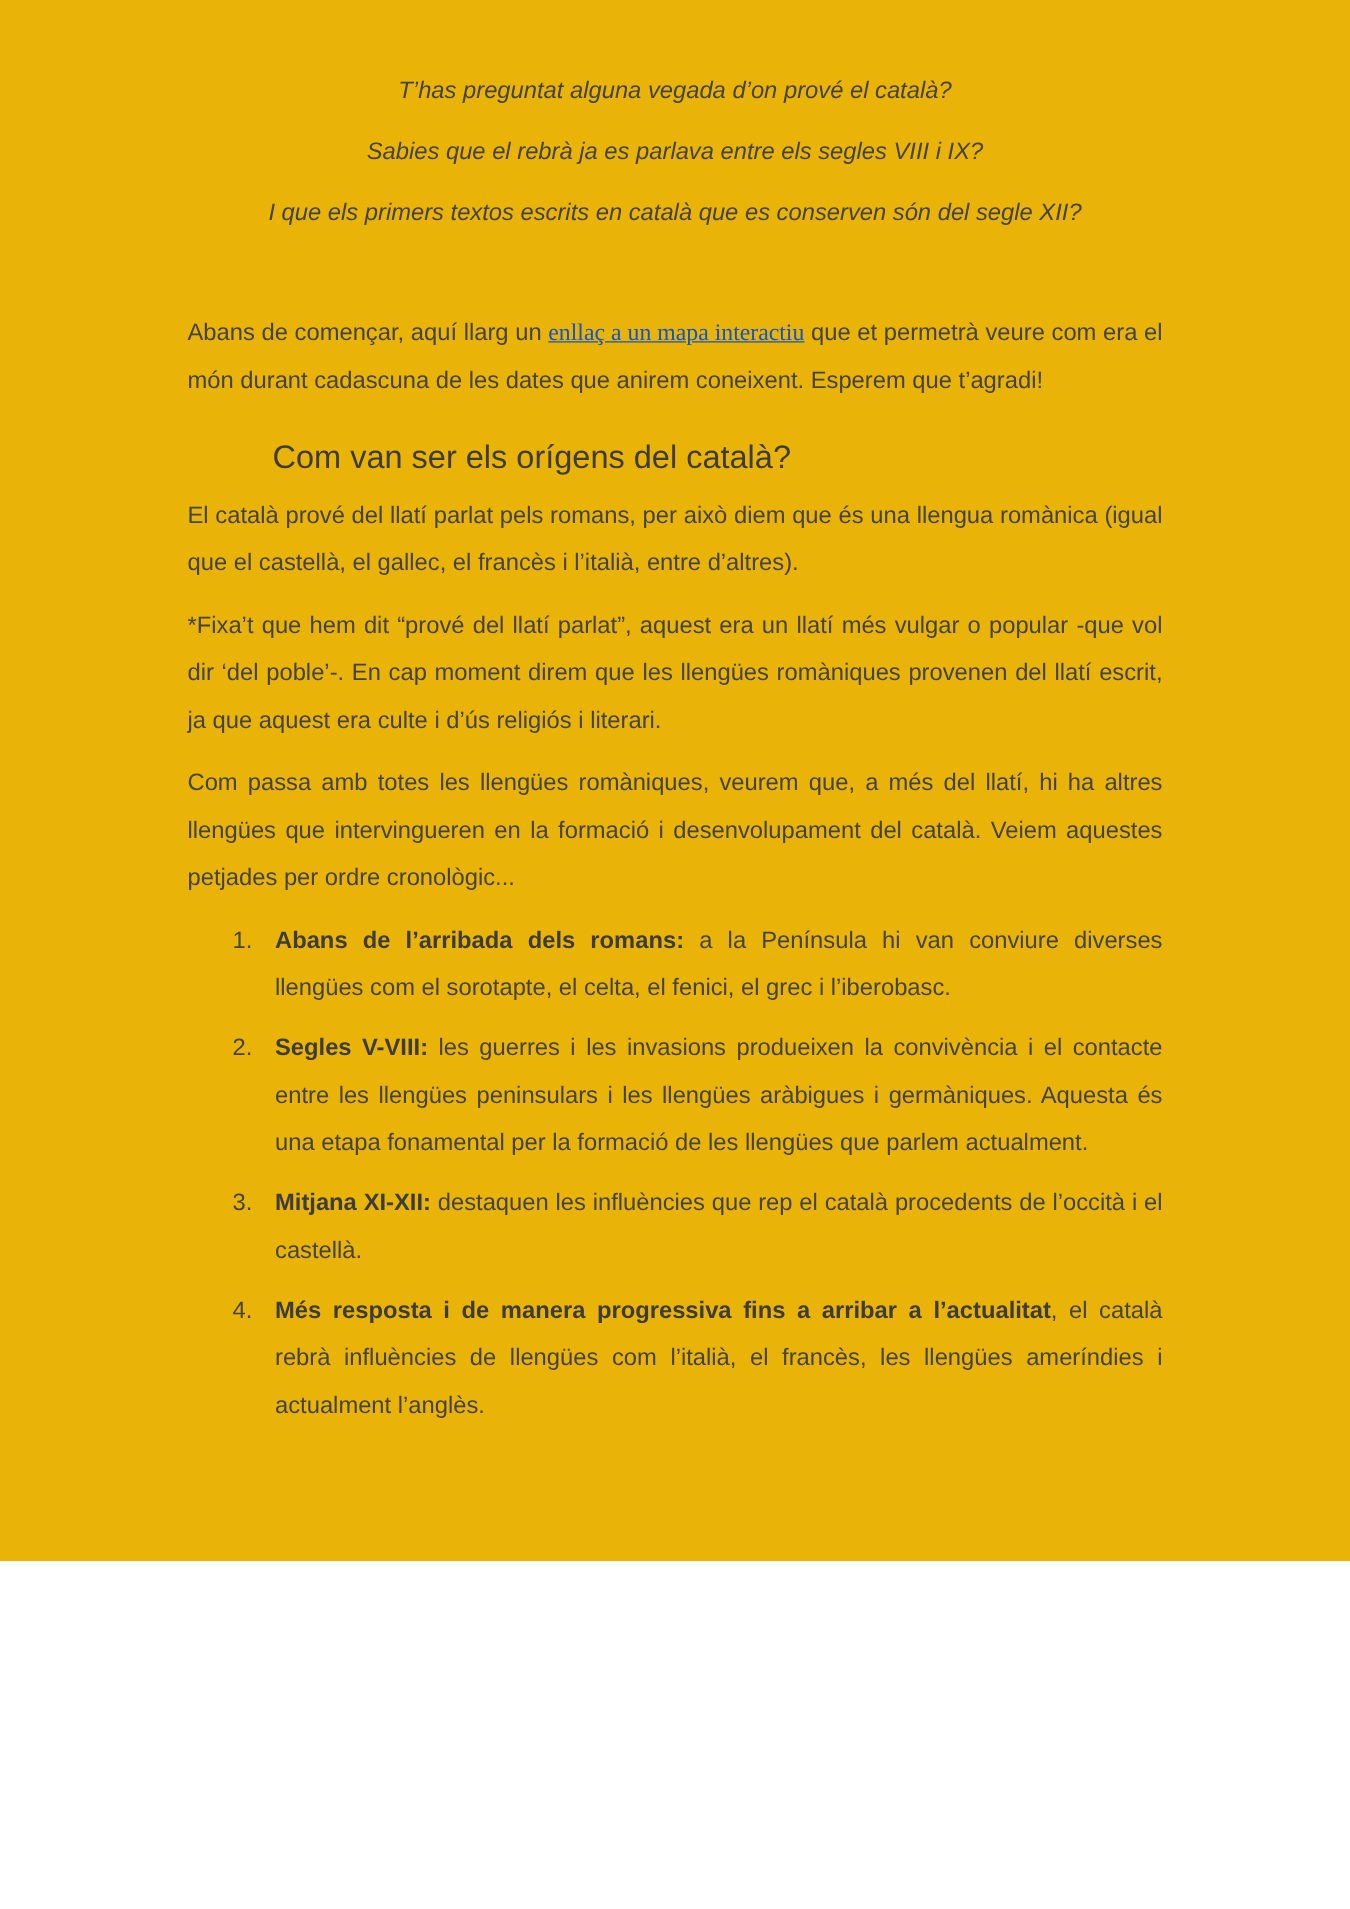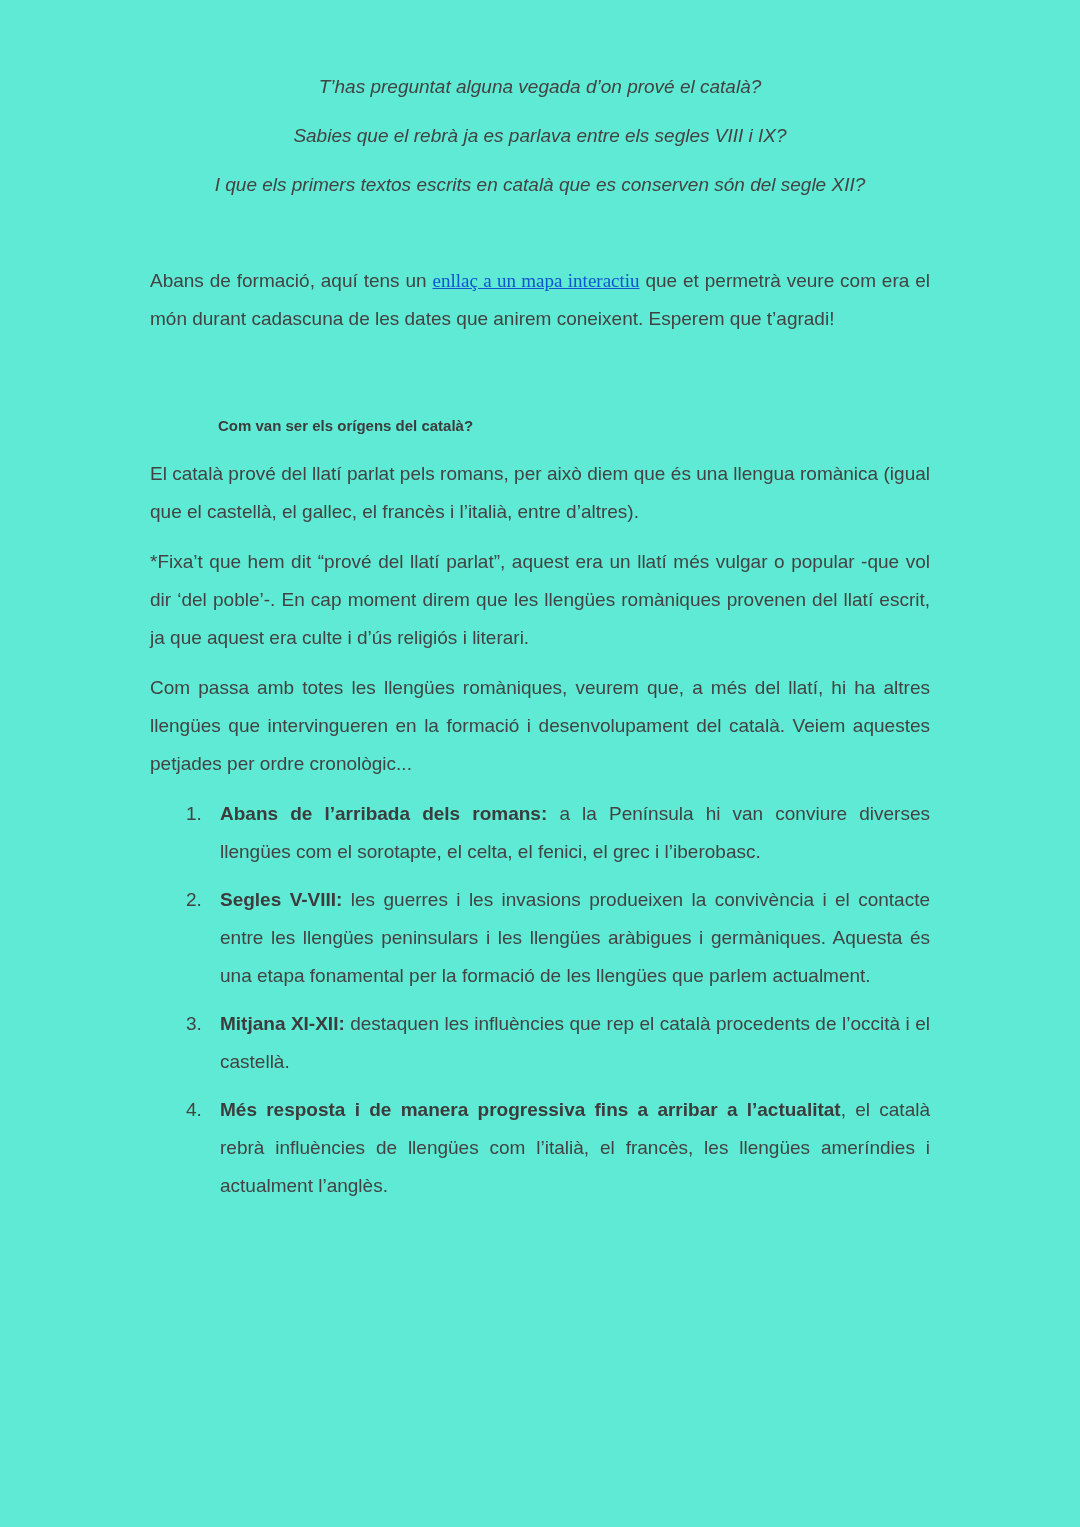--- a/index.html
+++ b/index.html
@@ -1,47 +1,47 @@
 <!DOCTYPE html>
 <html><head>
 <meta charset="utf-8">
 <style>
   * { margin: 0; padding: 0; box-sizing: border-box; }
   html, body { background: #ffffff; }
   .page {
     width: 1080px;
-    height: 1527px;
+    height: 1249px;
     margin: 0 auto;
-    background: #5eead4;
-    padding: 68px 150px 0 150px;
+    background: #eab308;
+    padding: 54px 150px 0 150px;
     font-family: "Liberation Sans", sans-serif;
     font-size: 19px;
     color: #434343;
     overflow: hidden;
   }
   .questions {
     text-align: center;
     font-style: italic;
     margin-bottom: 58px;
   }
   .questions p {
     line-height: 38px;
     margin-bottom: 11px;
   }
   p.body {
     text-align: justify;
     line-height: 38px;
     margin-bottom: 12px;
   }
   .heading {
-    font-size: 15px;
-    font-weight: bold;
+    font-size: 26px;
+    font-weight: normal;
     color: #3c3c3c;
     padding-left: 68px;
-    margin-top: 69px;
+    margin-top: 22px;
     margin-bottom: 10px;
     line-height: 38px;
   }
   a.doc-link {
     color: #1155cc;
     text-decoration: underline;
     cursor: pointer;
     font-family: Liberation Serif, serif;
   }
   ol.list {
@@ -69,21 +69,21 @@
 
 <div class="page">
 
   <div class="questions">
     <p>T’has preguntat alguna vegada d’on prové el català?</p>
     <p>Sabies que el rebrà ja es parlava entre els segles VIII i IX?</p>
     <p>I que els primers textos escrits en català que es conserven són del segle XII?</p>
   </div>
 
 
-  <p class="body"><span>Abans de formació, aquí tens un </span><a class="doc-link" href="#">enllaç a un mapa interactiu</a><span> que et permetrà veure com era el món durant cadascuna de les dates que anirem coneixent. Esperem que t’agradi!</span></p>
+  <p class="body"><span>Abans de començar, aquí llarg un </span><a class="doc-link" href="#">enllaç a un mapa interactiu</a><span> que et permetrà veure com era el món durant cadascuna de les dates que anirem coneixent. Esperem que t’agradi!</span></p>
 
   <h2 class="heading">Com van ser els orígens del català?</h2>
 
   <p class="body">El català prové del llatí parlat pels romans, per això diem que és una llengua romànica (igual que el castellà, el gallec, el francès i l’italià, entre d’altres).</p>
 
   <p class="body">*Fixa’t que hem dit “prové del llatí parlat”, aquest era un llatí més vulgar o popular -que vol dir ‘del poble’-. En cap moment direm que les llengües romàniques provenen del llatí escrit, ja que aquest era culte i d’ús religiós i literari.</p>
 
   <p class="body">Com passa amb totes les llengües romàniques, veurem que, a més del llatí, hi ha altres llengües que intervingueren en la formació i desenvolupament del català. Veiem aquestes petjades per ordre cronològic...</p>
 
   <ol class="list">

